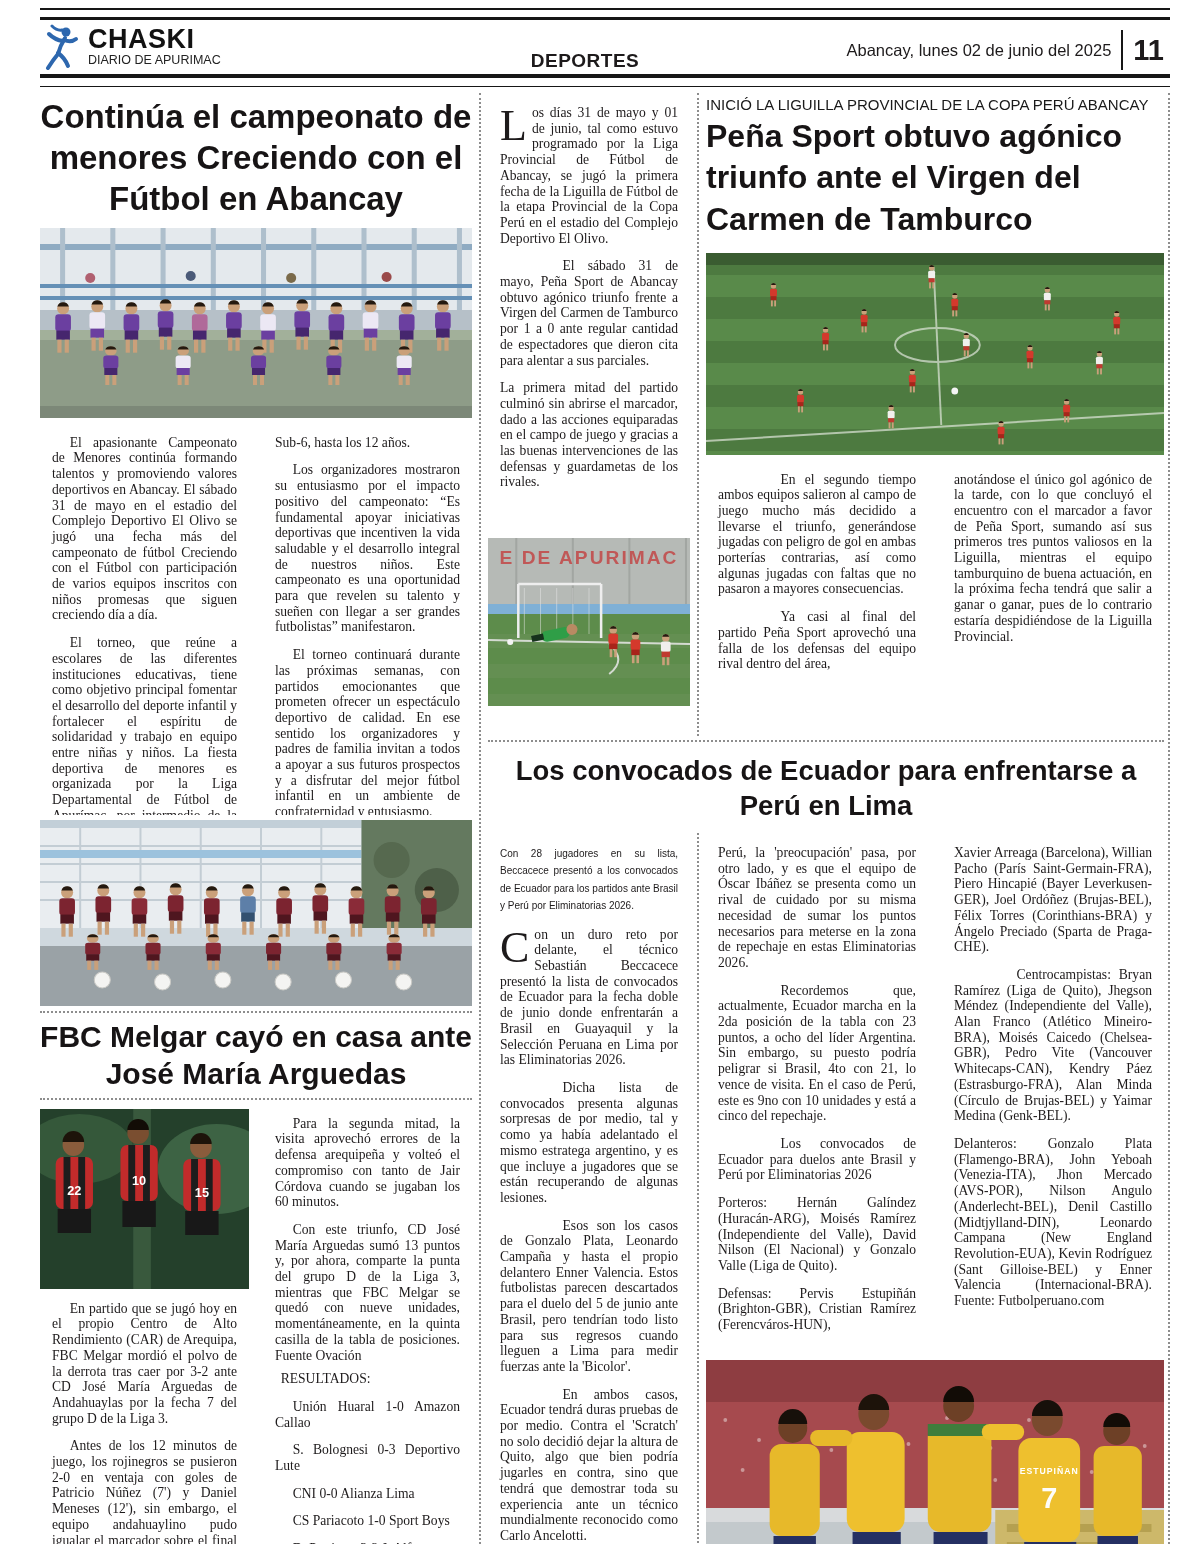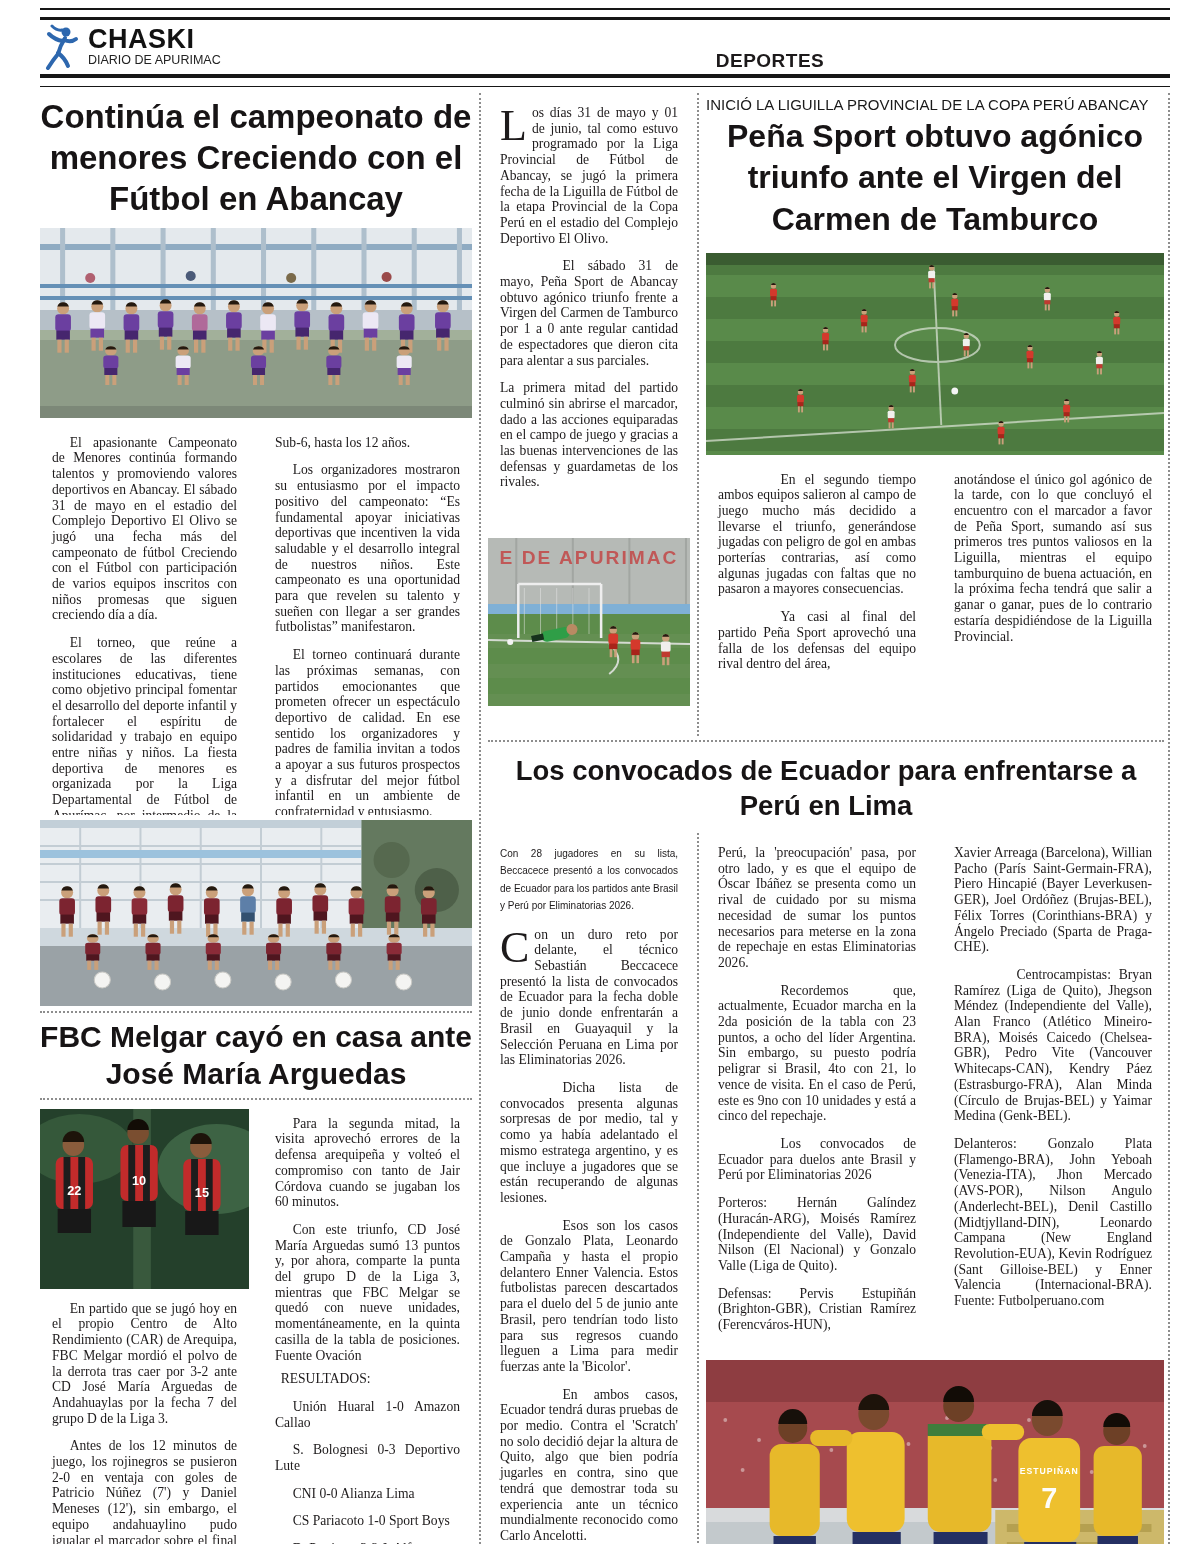--- a/index.html
+++ b/index.html
@@ -43,21 +43,21 @@
   
   p{margin:12px;font-size:13.6px;line-height:15.7px;text-align:justify;}
   .spaced p{margin-bottom:8px;}
   .ind{text-indent:1.3em;}
   .bigind{text-indent:4.6em;}
   .dropcap::first-letter{float:left;font-size:44px;line-height:.82;padding:3px 5px 0 0;font-weight:400;}
   .res{text-indent:1.3em;margin-bottom:9px !important;}
   .res-label{text-indent:1.3em;margin:4px 0 10px !important;}
   .lead{font-family:"Liberation Sans",sans-serif;font-size:10px;line-height:17.4px;margin-bottom:2px;}
   .h-menores{font:700 33px/1.24 "Liberation Sans",sans-serif;text-align:center;margin:4px 0 8px;color:#171415;}
-  .h-pena{font:700 32px/1.3 "Liberation Sans",sans-serif;text-align:center;margin:0 0 12px;color:#171415;}
+  .h-pena{font:700 32px/1.3 "Liberation Sans",sans-serif;text-align:left;margin:0 0 12px;color:#171415;}
   .h-ecuador{font:700 27.5px/1.3 "Liberation Sans",sans-serif;text-align:center;margin:7px 6px 9px;color:#171415;}
   .h-melgar{font:700 30px/1.25 "Liberation Sans",sans-serif;text-align:center;margin:5px 0;color:#171415;}
   .kicker{font:400 15px/1.25 "Liberation Sans",sans-serif;margin:3px 0 1px;color:#1a1a1a;}
 
   .photo{display:block;margin:5px 0;}
   svg text{font-family:"Liberation Sans",sans-serif;}
 </style>
 </head>
 <body>
 
@@ -77,20 +77,25 @@
           <path d="M14 29 Q21 34 24 42"></path>
           <path d="M8 2 Q13 7 18 6" stroke-width="3"></path>
         </g>
       </svg>
       <div class="logo-text">
         <div class="logo-title">CHASKI</div>
         <div class="logo-sub">DIARIO DE APURIMAC</div>
       </div>
     </div>
     <div class="section-title">DEPORTES</div>
+    <div class="date-wrap">
+      <span class="dateline">Abancay, lunes 02 de junio del 2025</span>
+      <span class="header-vr"></span>
+      <span class="pagenum">11</span>
+    </div>
   </header>
 
   <div class="rule-bottom"></div>
 
   <main class="content">
 
     <section class="super-left">
       <h1 class="h-menores">Continúa el campeonato de menores Creciendo con el Fútbol en Abancay</h1>
 
       <svg class="photo" width="100%" height="190" viewBox="0 0 430 190" preserveAspectRatio="none">

